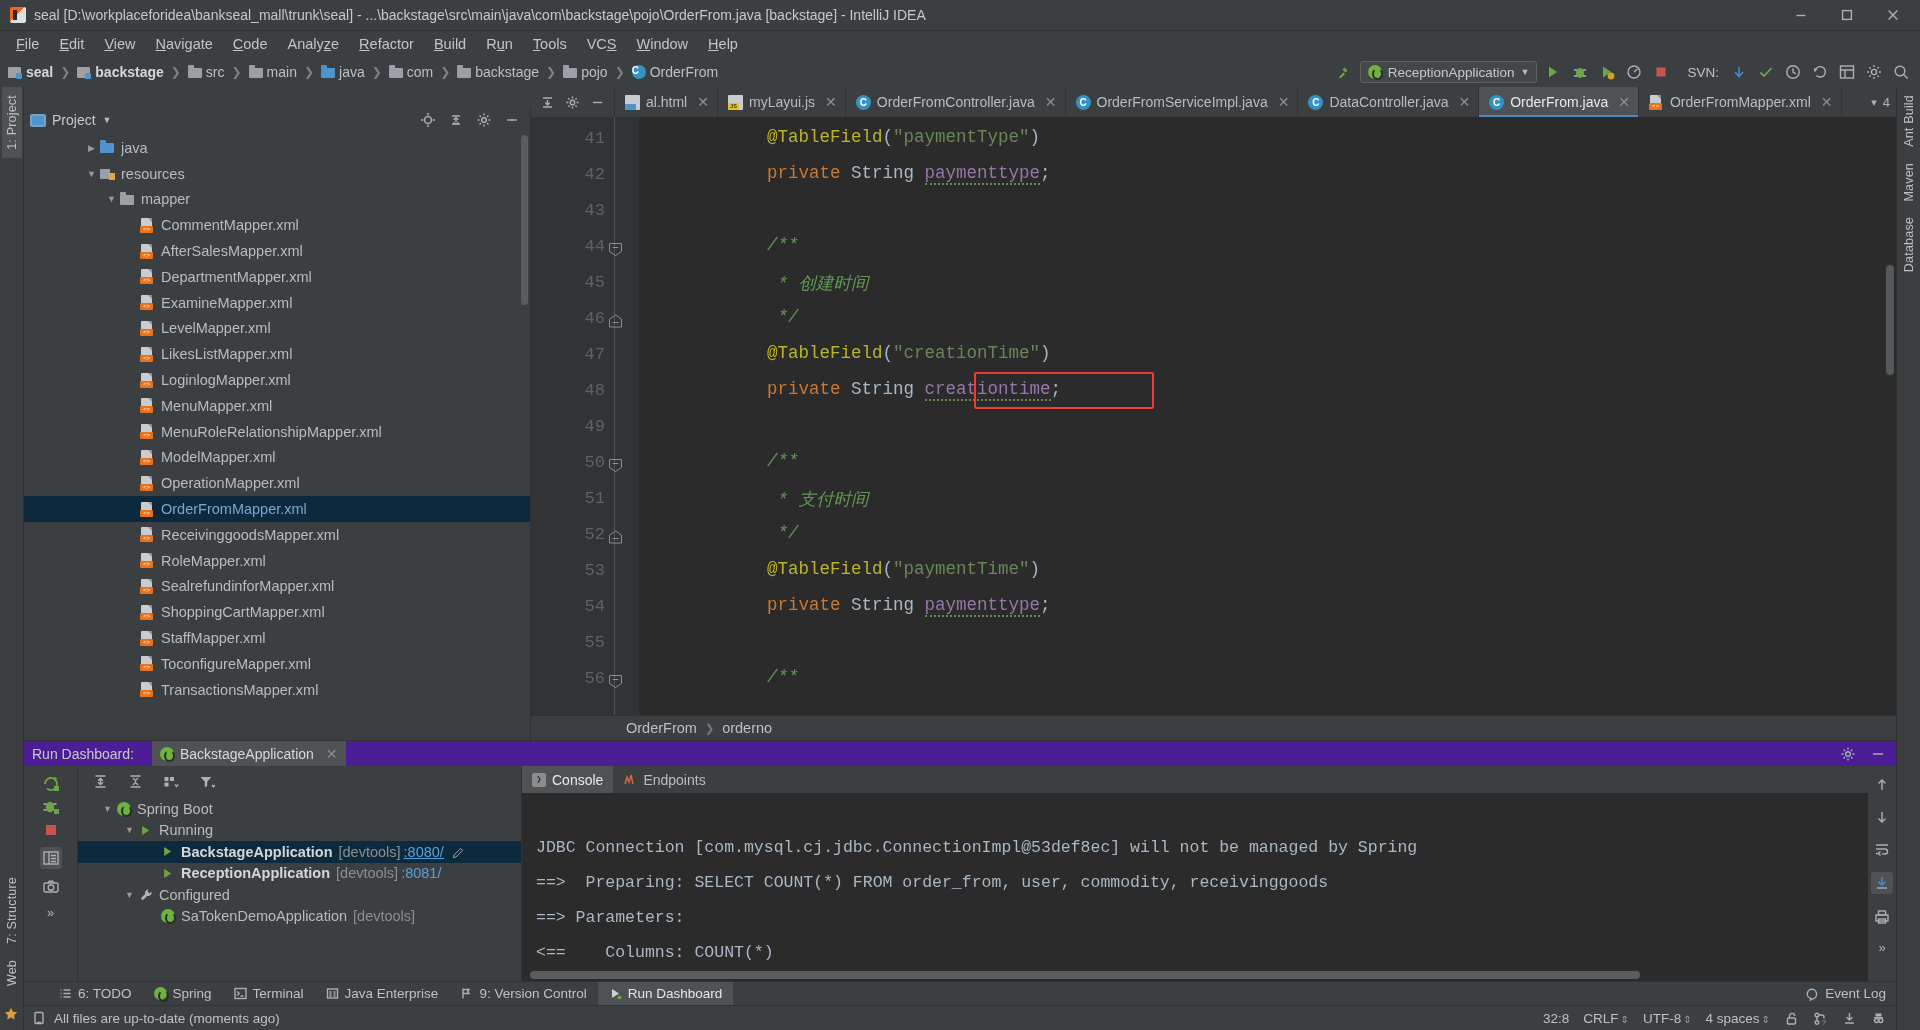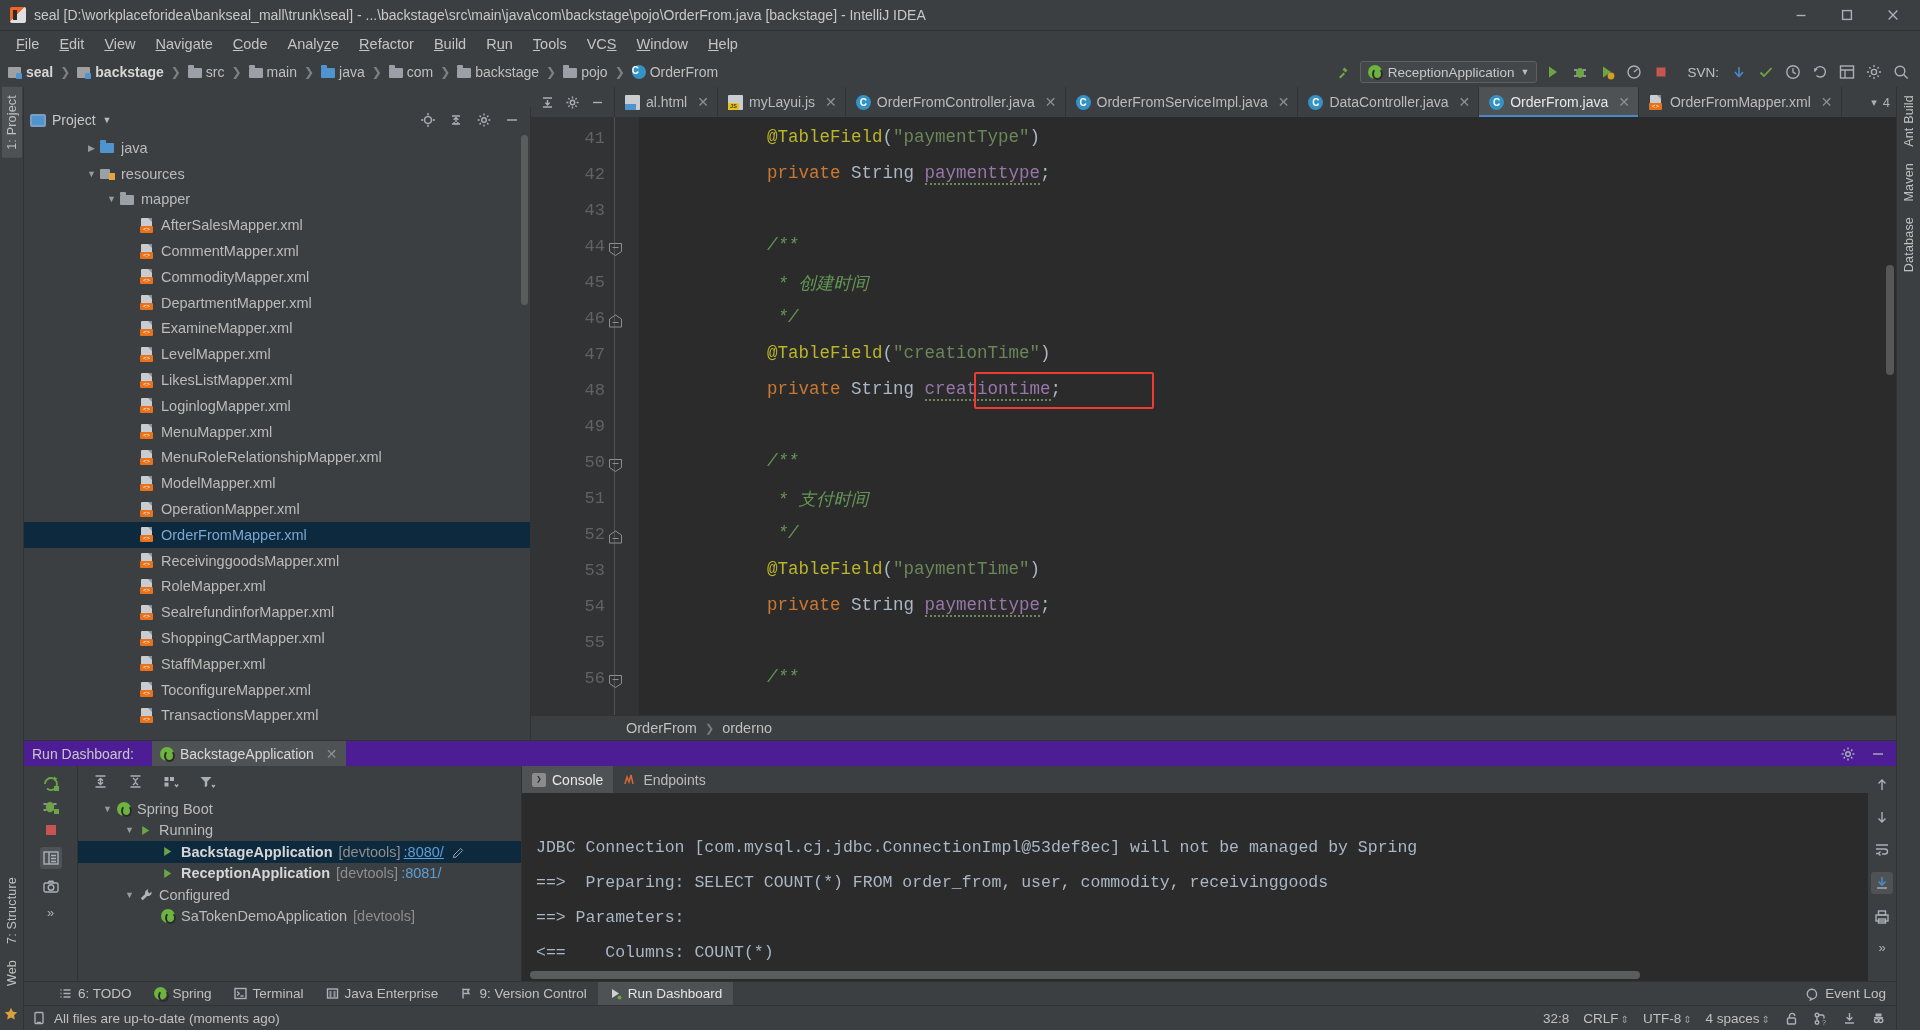--- a/index.html
+++ b/index.html
@@ -464,41 +464,31 @@
                 <span class="tlabel">mapper</span>
               </div>
               <div class="trow" style="padding-left: 100px;">
                 <span class="tarrow"></span>
                 <span class="ticon">
                   <span class="icon-xml">
                     <span class="pg"></span>
                     <span class="tag">&lt;&gt;</span>
                   </span>
                 </span>
+                <span class="tlabel">CommentMapper.xml</span>
+              </div>
+              <div class="trow" style="padding-left: 100px;">
+                <span class="tarrow"></span>
+                <span class="ticon">
+                  <span class="icon-xml">
+                    <span class="pg"></span>
+                    <span class="tag">&lt;&gt;</span>
+                  </span>
+                </span>
                 <span class="tlabel">AfterSalesMapper.xml</span>
-              </div>
-              <div class="trow" style="padding-left: 100px;">
-                <span class="tarrow"></span>
-                <span class="ticon">
-                  <span class="icon-xml">
-                    <span class="pg"></span>
-                    <span class="tag">&lt;&gt;</span>
-                  </span>
-                </span>
-                <span class="tlabel">CommentMapper.xml</span>
-              </div>
-              <div class="trow" style="padding-left: 100px;">
-                <span class="tarrow"></span>
-                <span class="ticon">
-                  <span class="icon-xml">
-                    <span class="pg"></span>
-                    <span class="tag">&lt;&gt;</span>
-                  </span>
-                </span>
-                <span class="tlabel">CommodityMapper.xml</span>
               </div>
               <div class="trow" style="padding-left: 100px;">
                 <span class="tarrow"></span>
                 <span class="ticon">
                   <span class="icon-xml">
                     <span class="pg"></span>
                     <span class="tag">&lt;&gt;</span>
                   </span>
                 </span>
                 <span class="tlabel">DepartmentMapper.xml</span>

